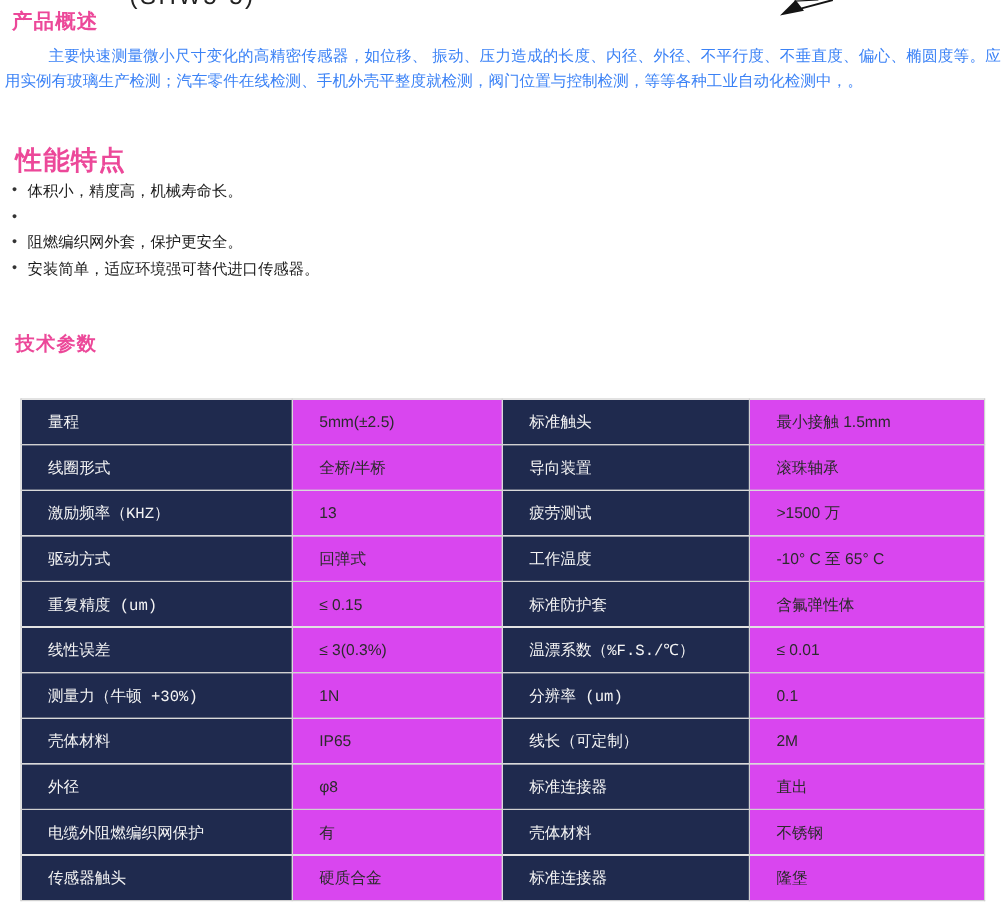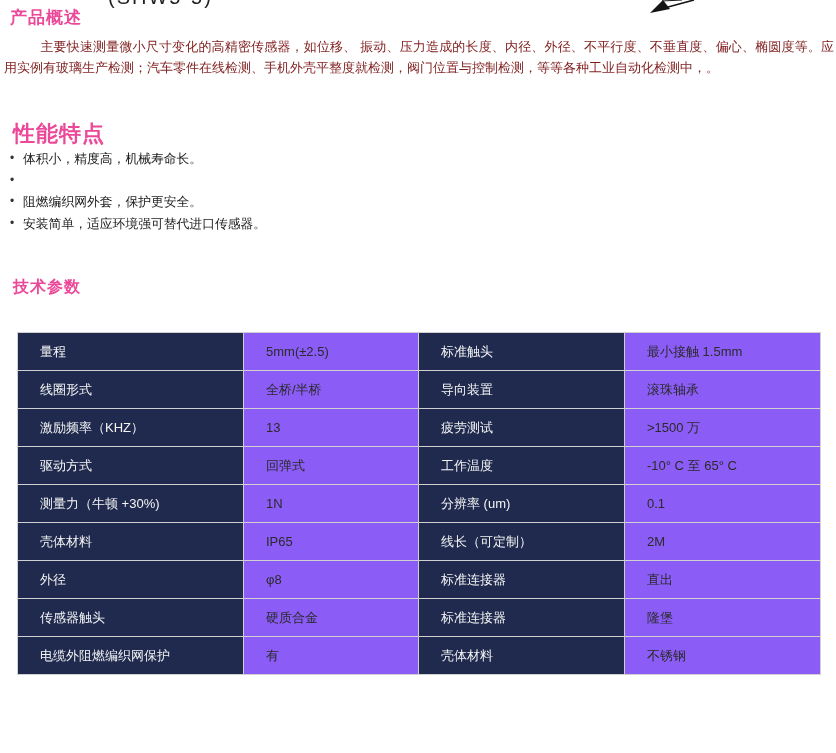--- a/index.html
+++ b/index.html
@@ -41,21 +41,21 @@
   .specs-title    { left: 13px; top: 277px; font-size: 16px; }
   .para {
     position: absolute;
     left: 4px; top: 36px;
     width: 830px;
     margin: 0;
     font-size: 13px;
     line-height: 21px;
     text-indent: 2.8em;
     text-align: justify;
-    color: #7f1d1d;
+    color: #3b82f6;
   }
   .features {
     position: absolute;
     left: 10px; top: 148px;
     margin: 0; padding: 0;
     list-style: none;
   }
   .features li {
     display: flex;
     align-items: flex-start;
@@ -81,23 +81,24 @@
     height: 37px;
     padding: 0 8px 0 22px;
     border: 1px solid var(--grid);
     vertical-align: middle;
     white-space: nowrap;
     overflow: hidden;
   }
   .spec-table td.label-cell {
     background: var(--label-bg);
     color: var(--label-text);
+    font-family: Liberation Mono, monospace;
   }
   .spec-table td.value-cell {
-    background: #8b5cf6;
+    background: #d946ef;
     color: var(--value-text);
   }
   .spec-table col.c1 { width: 226px; }
   .spec-table col.c2 { width: 175px; }
   .spec-table col.c3 { width: 206px; }
   .spec-table col.c4 { width: 196px; }
 </style>
 </head>
 <body style="--label-bg: #1f2a4e; --label-text: #f4f4f4; --value-text: #2b2b2b; --grid: #d0d0d0;">
 
@@ -163,43 +164,55 @@
         <td class="label-cell">疲劳测试</td>
         <td class="value-cell">&gt;1500 万</td>
       </tr>
       <tr>
         <td class="label-cell">驱动方式</td>
         <td class="value-cell">回弹式</td>
         <td class="label-cell">工作温度</td>
         <td class="value-cell">-10° C 至 65° C</td>
       </tr>
       <tr>
+        <td class="label-cell">重复精度 (um)</td>
+        <td class="value-cell">≤ 0.15</td>
+        <td class="label-cell">标准防护套</td>
+        <td class="value-cell">含氟弹性体</td>
+      </tr>
+      <tr>
+        <td class="label-cell">线性误差</td>
+        <td class="value-cell">≤ 3(0.3%)</td>
+        <td class="label-cell">温漂系数（%F.S./℃）</td>
+        <td class="value-cell">≤ 0.01</td>
+      </tr>
+      <tr>
         <td class="label-cell">测量力（牛顿 +30%)</td>
         <td class="value-cell">1N</td>
         <td class="label-cell">分辨率 (um)</td>
         <td class="value-cell">0.1</td>
       </tr>
       <tr>
         <td class="label-cell">壳体材料</td>
         <td class="value-cell">IP65</td>
         <td class="label-cell">线长（可定制）</td>
         <td class="value-cell">2M</td>
       </tr>
       <tr>
         <td class="label-cell">外径</td>
         <td class="value-cell">φ8</td>
         <td class="label-cell">标准连接器</td>
         <td class="value-cell">直出</td>
       </tr>
       <tr>
+        <td class="label-cell">电缆外阻燃编织网保护</td>
+        <td class="value-cell">有</td>
+        <td class="label-cell">壳体材料</td>
+        <td class="value-cell">不锈钢</td>
+      </tr>
+      <tr>
         <td class="label-cell">传感器触头</td>
         <td class="value-cell">硬质合金</td>
         <td class="label-cell">标准连接器</td>
         <td class="value-cell">隆堡</td>
       </tr>
-      <tr>
-        <td class="label-cell">电缆外阻燃编织网保护</td>
-        <td class="value-cell">有</td>
-        <td class="label-cell">壳体材料</td>
-        <td class="value-cell">不锈钢</td>
-      </tr>
     </tbody>
 </table>
 
 </body></html>

